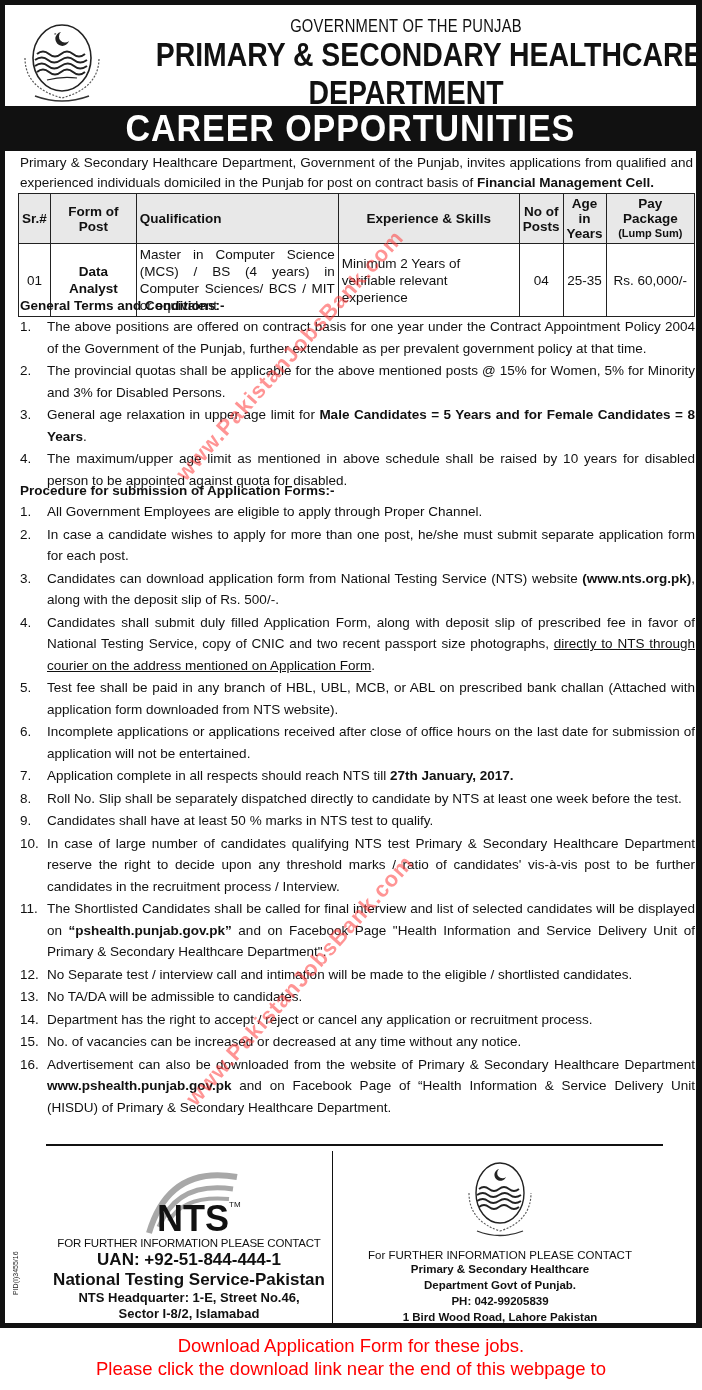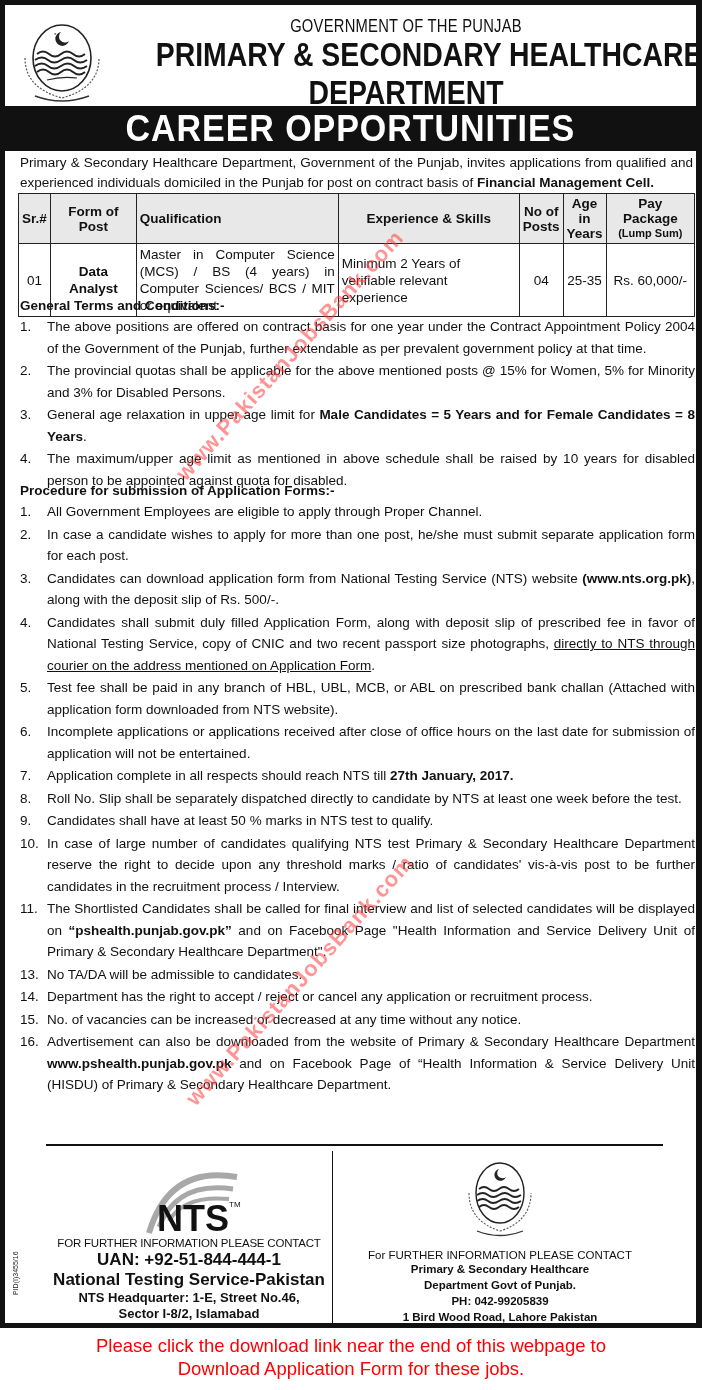--- a/index.html
+++ b/index.html
@@ -200,20 +200,24 @@
     </div>
     <div class="item">
       <span class="num">10.</span>
       <span class="txt">In case of large number of candidates qualifying NTS test Primary &amp; Secondary Healthcare Department reserve the right to decide upon any threshold marks / ratio of candidates' vis-à-vis post to be further candidates in the recruitment process / Interview.</span>
     </div>
     <div class="item">
       <span class="num">11.</span>
       <span class="txt"><span>The Shortlisted Candidates shall be called for final interview and list of selected candidates will be displayed on </span><b>“pshealth.punjab.gov.pk”</b><span> and on Facebook Page "Health Information and Service Delivery Unit of Primary &amp; Secondary Healthcare Department".</span></span>
     </div>
     <div class="item">
+      <span class="num">12.</span>
+      <span class="txt">No Separate test / interview call and intimation will be made to the eligible / shortlisted candidates.</span>
+    </div>
+    <div class="item">
       <span class="num">13.</span>
       <span class="txt">No TA/DA will be admissible to candidates.</span>
     </div>
     <div class="item">
       <span class="num">14.</span>
       <span class="txt">Department has the right to accept / reject or cancel any application or recruitment process.</span>
     </div>
     <div class="item">
       <span class="num">15.</span>
       <span class="txt">No. of vacancies can be increased or decreased at any time without any notice.</span>
@@ -262,15 +266,15 @@
     <div class="ps-line">1 Bird Wood Road, Lahore Pakistan</div>
   </div>
 
   <div class="pid">PID(I)3455/16</div>
 </div>
 
 <div class="watermark" style="left:190px; top:460px; transform: rotate(-48deg);">www.PakistanJobsBank.com</div>
 <div class="watermark" style="left:200px; top:1085px; transform: rotate(-48deg);">www.PakistanJobsBank.com</div>
 
 <div class="download-note">
+  <div>Download Application Form for these jobs.</div>
   <div>Please click the download link near the end of this webpage to</div>
-  <div>Download Application Form for these jobs.</div>
 </div>
 
 </body></html>

